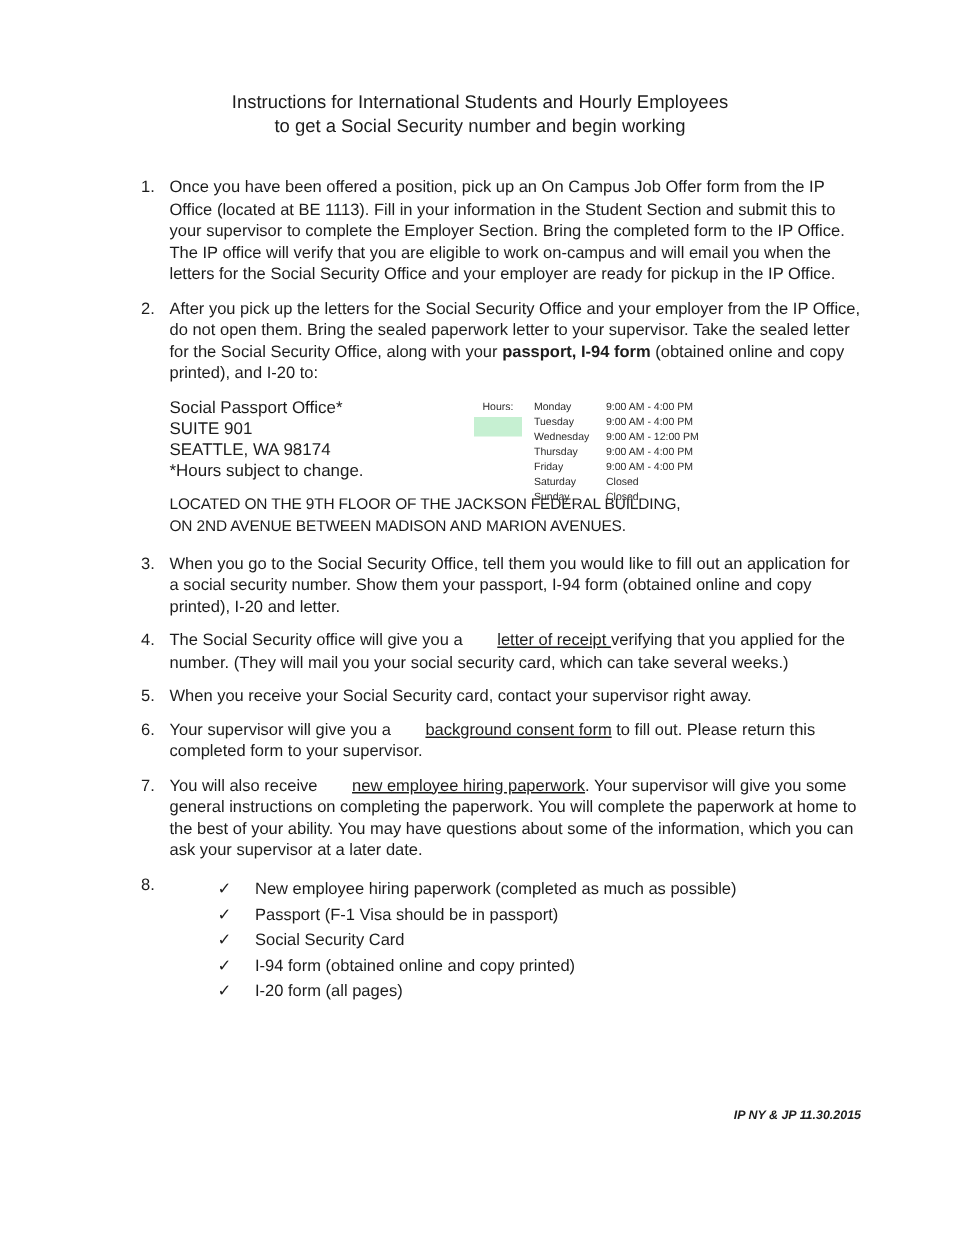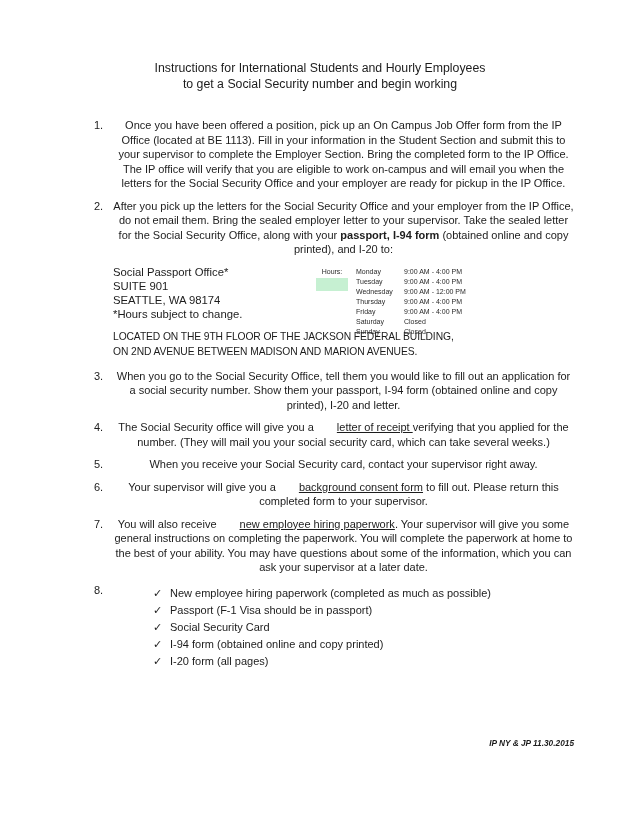--- a/index.html
+++ b/index.html
@@ -20,21 +20,21 @@
     color:#1c1c1c;
   }
   .content { margin:26px 66px 0 94px; }
   .item {
     display:flex;
     margin-bottom:8px;
     font-size:11px;
     line-height:14.5px;
   }
   .num { width:19px; flex-shrink:0; }
-  .itext { flex:1;text-align:center; }
+  .itext { flex:1; }
   .seg-bold { font-weight:bold; }
   .seg-underline { text-decoration:underline;margin-left:20px; }
 
   .address-section { position:relative; margin:0 0 8px 19px; }
   .addr-line { font-size:11.3px; line-height:14px; }
 
   .hours {
     position:absolute; left:202px; top:2px;
     display:flex;
     font-size:7px; line-height:10px; color:#2a2a2a;
@@ -79,21 +79,21 @@
 
   <div class="content">
 
     <div class="item">
       <span class="num">1.</span>
       <span class="itext">Once you have been offered a position, pick up an On Campus Job Offer form from the IP Office (located at BE 1113).  Fill in your information in the Student Section and submit this to your supervisor to complete the Employer Section.  Bring the completed form to the IP Office. The IP office will verify that you are eligible to work on-campus and will email you when the letters for the Social Security Office and your employer are ready for pickup in the IP Office.</span>
     </div>
 
     <div class="item">
       <span class="num">2.</span>
-      <span class="itext"><span>After you pick up the letters for the Social Security Office and your employer from the IP Office, do not email them.  Bring the sealed employer letter to your supervisor. Take the sealed letter for the Social Security Office, along with your </span><span class="seg-bold">passport, I-94 form</span><span> (obtained online and copy printed), and I-20 to:</span></span>
+      <span class="itext"><span>After you pick up the letters for the Social Security Office and your employer from the IP Office, do not open them.  Bring the sealed paperwork letter to your supervisor. Take the sealed letter for the Social Security Office, along with your </span><span class="seg-bold">passport, I-94 form</span><span> (obtained online and copy printed), and I-20 to:</span></span>
     </div>
 
     <div class="address-section">
       <div>
         <div class="addr-line">Social Passport Office*</div>
         <div class="addr-line">SUITE 901</div>
         <div class="addr-line">SEATTLE, WA 98174</div>
         <div class="addr-line">*Hours subject to change.</div>
       </div>
 

